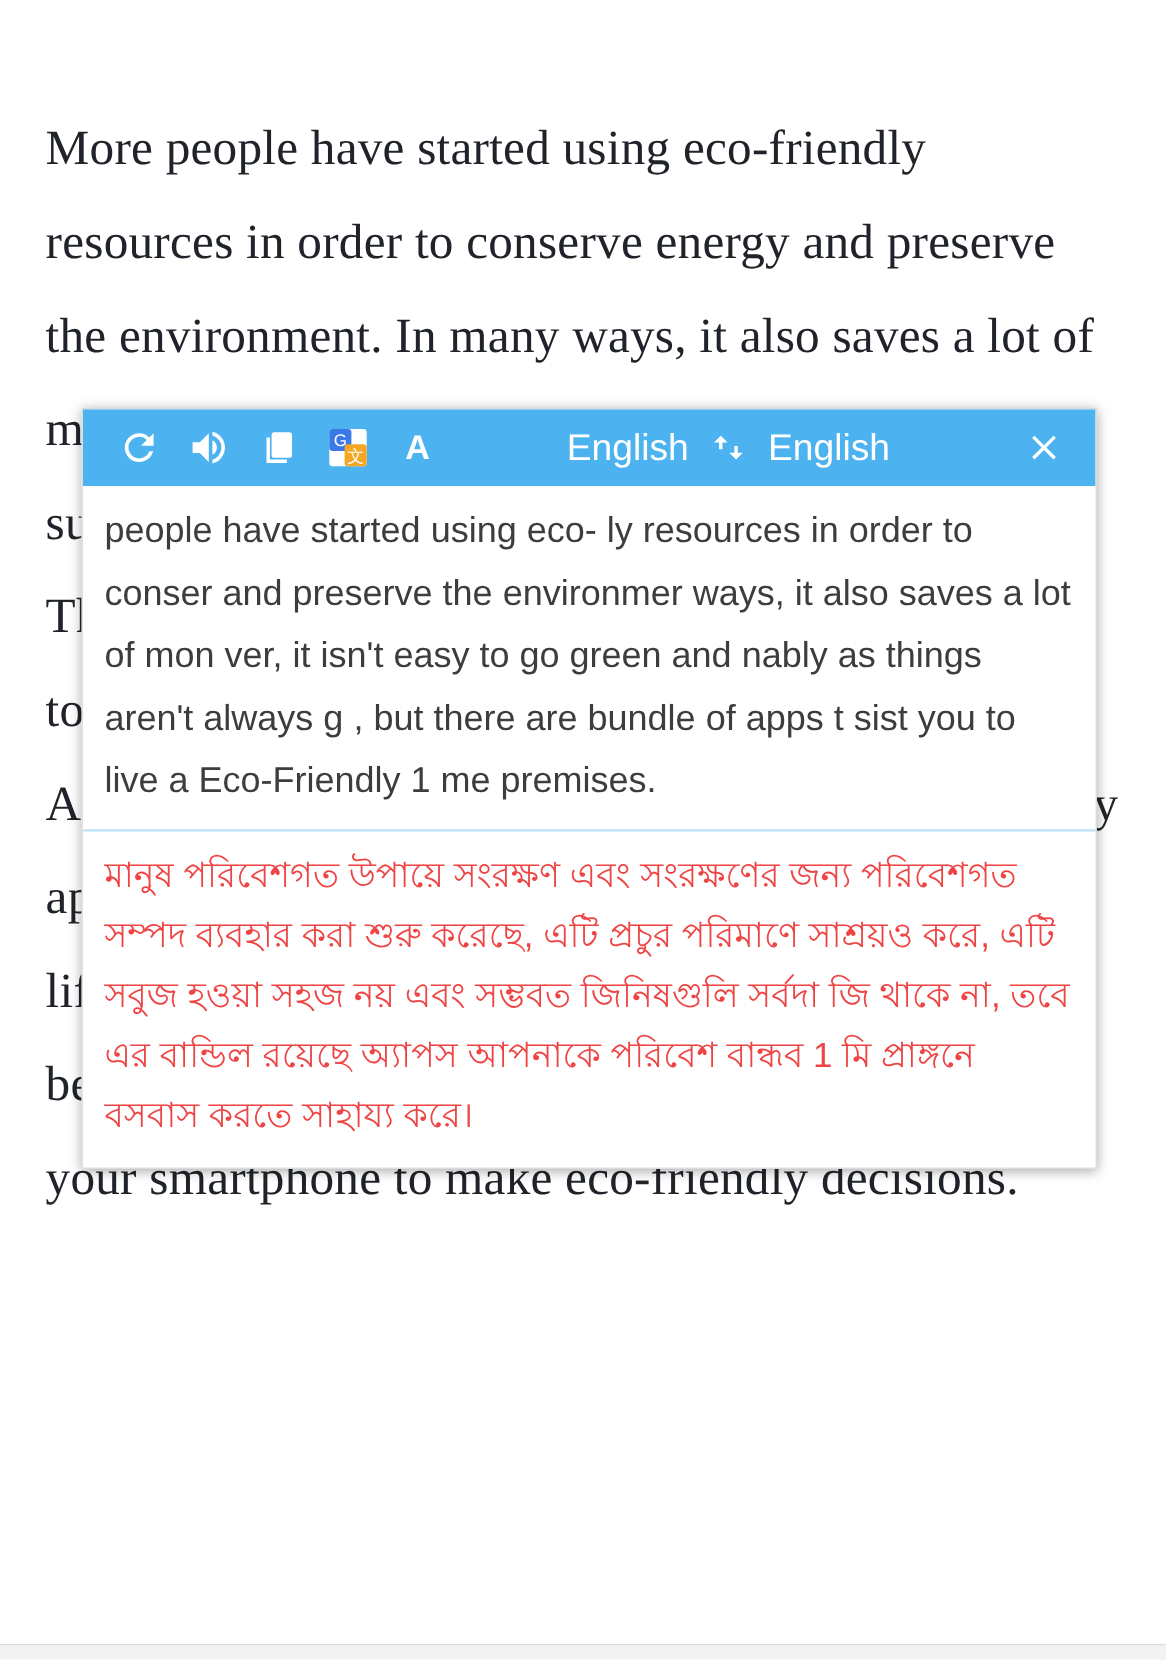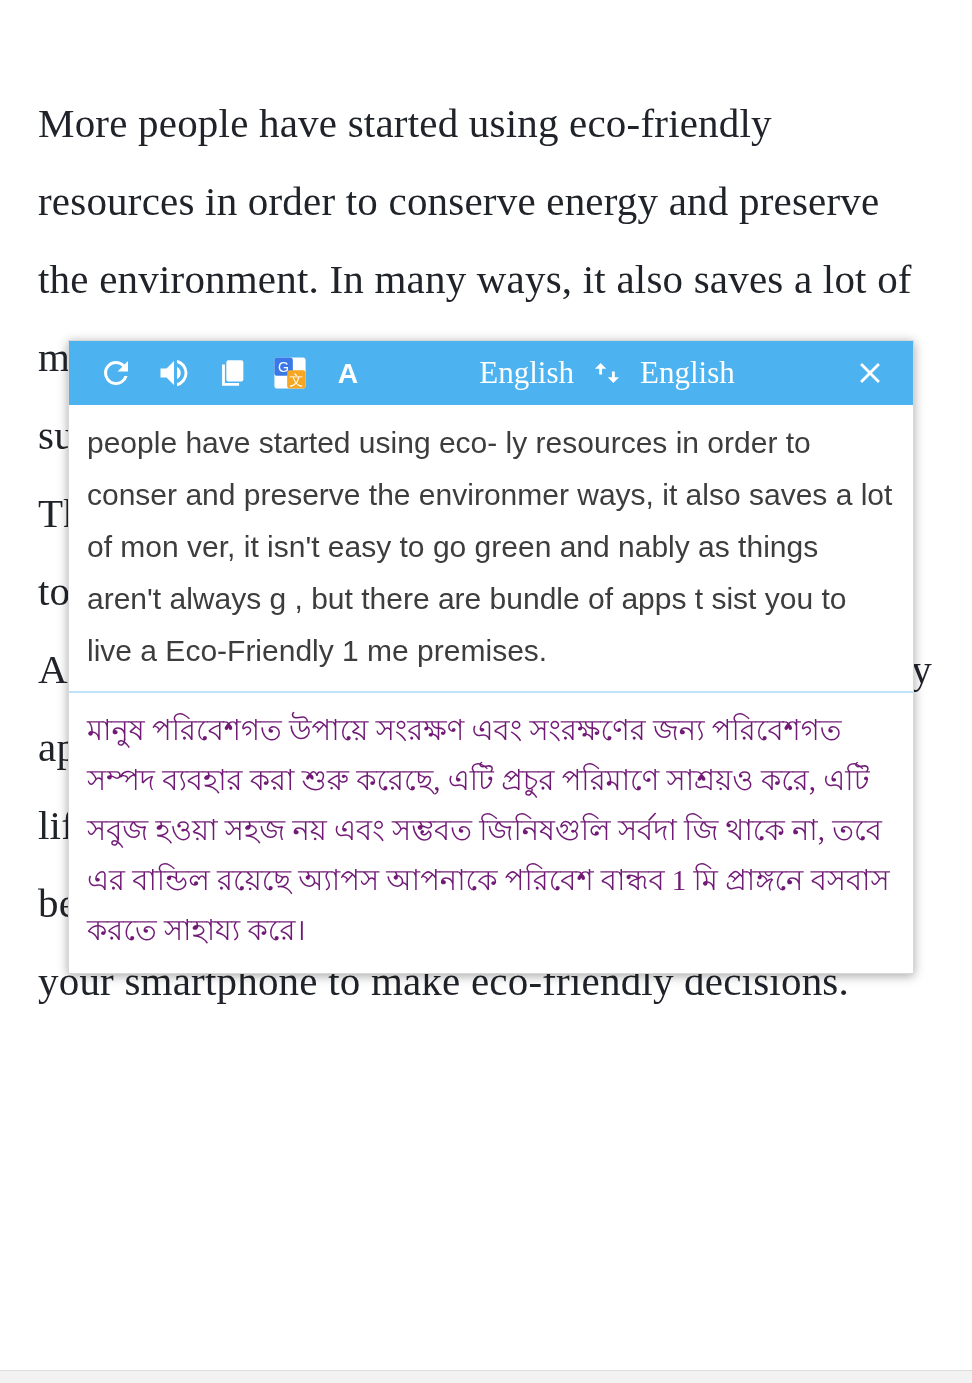--- a/index.html
+++ b/index.html
@@ -62,21 +62,21 @@
     align-items: center;
     justify-content: center;
     flex: none;
     cursor: pointer;
   }
   .tb-btn svg { display: block; }
 
   .lang-label {
     color: #ffffff;
     font-size: 31px;
-    font-family: Liberation Serif, serif;
+    font-family: Liberation Sans, sans-serif;
     white-space: nowrap;
     padding: 0 6px;
     cursor: pointer;
   }
   .swap-btn {
     width: 54px;
     display: flex;
     align-items: center;
     justify-content: center;
     cursor: pointer;
@@ -100,22 +100,22 @@
     font-size: 30px;
     line-height: 52px;
     color: #3d3d3d;
     font-family: "Liberation Sans", sans-serif;
     border-bottom: 2px solid #bfe4fa;
   }
   .target-text {
     padding: 12px 18px 18px 18px;
     font-size: 29px;
     line-height: 50px;
-    color: #701a75;
-    font-family: Liberation Serif, serif;
+    color: #ef4444;
+    font-family: Liberation Sans, sans-serif;
   }
 
   
   #page-edge {
     position: absolute;
     left: 0;
     bottom: 0;
     width: 972px;
     height: 12px;
     background: #f2f2f2;

